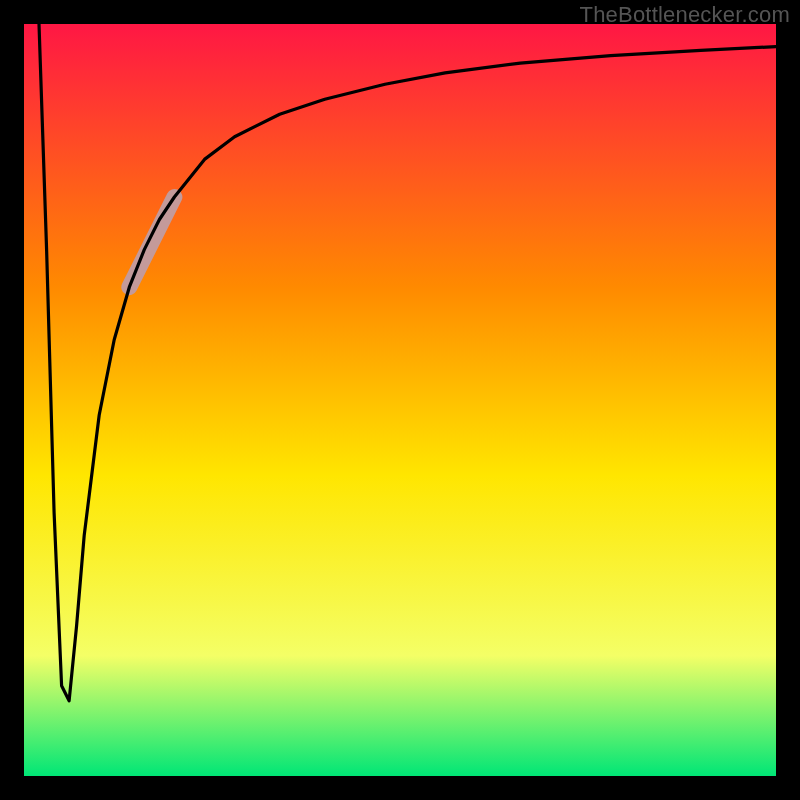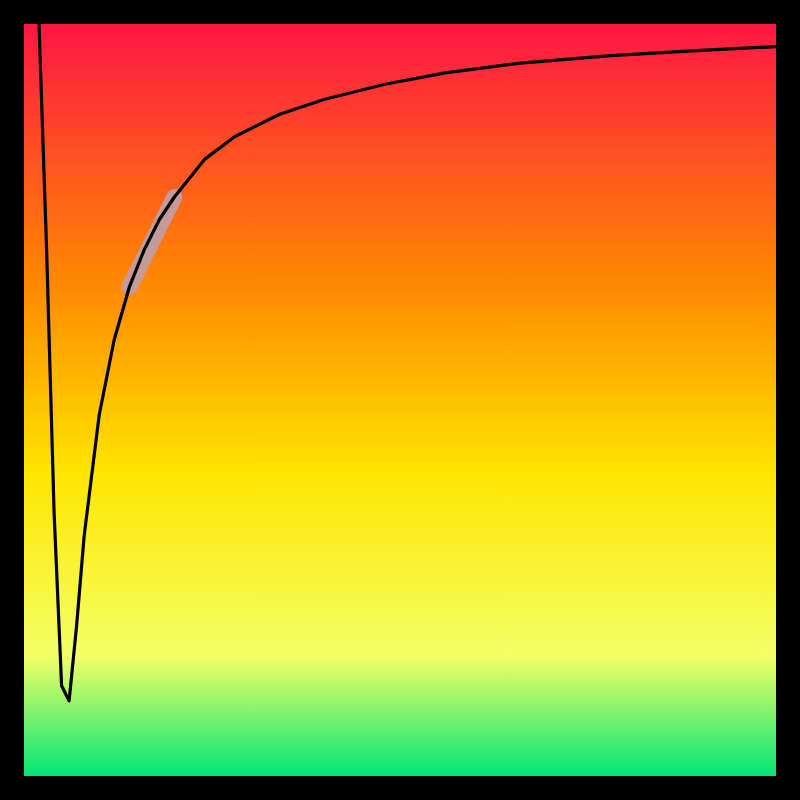--- a/index.html
+++ b/index.html
@@ -38,20 +38,21 @@
     display: block;
     width: 752px;
     height: 752px;
   }
 </style>
 </head>
 <body>
 
 <div class="frame">
 
+  <div class="watermark">TheBottlenecker.com</div>
 
   <div class="plot">
     <svg viewBox="0 0 752 752">
       <defs>
         <linearGradient id="bg-grad" x1="0" y1="0" x2="0" y2="1">
           <stop id="g0" offset="0%" stop-color="#ff1744"></stop>
           <stop id="g1" offset="35%" stop-color="#ff8a00"></stop>
           <stop id="g2" offset="60%" stop-color="#ffe600"></stop>
           <stop id="g3" offset="84%" stop-color="#f4ff66"></stop>
           <stop id="g4" offset="100%" stop-color="#00e676"></stop>

